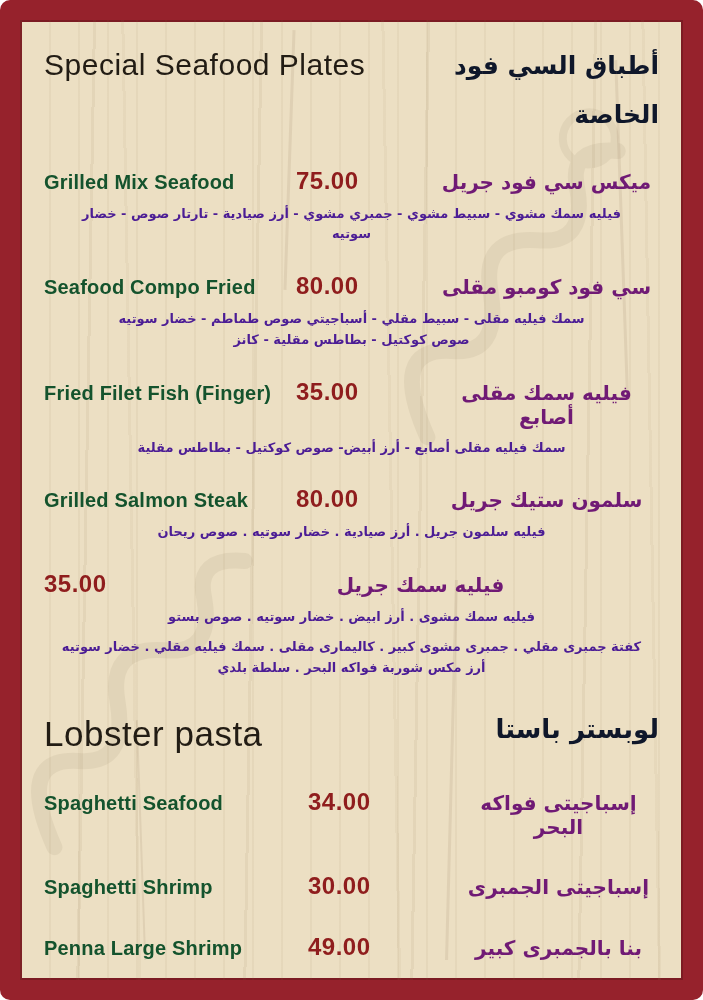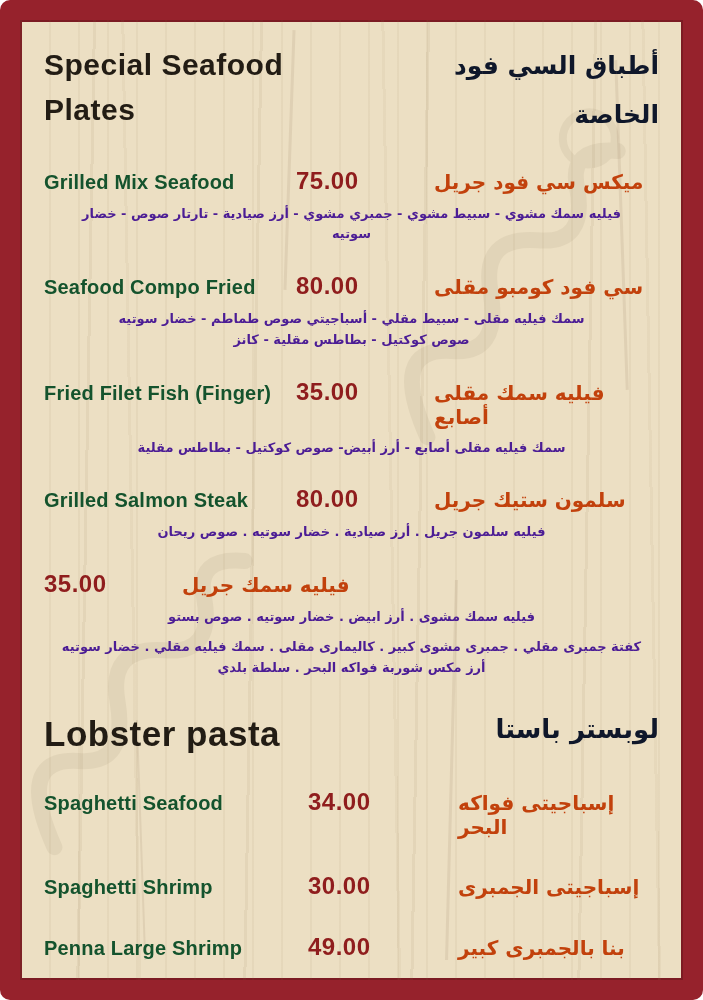--- a/index.html
+++ b/index.html
@@ -15,30 +15,30 @@
     background:
       repeating-linear-gradient(90deg, rgba(138,112,72,0.07) 0 2px, transparent 2px 29px),
       repeating-linear-gradient(91deg, transparent 0 73px, rgba(138,112,72,0.09) 73px 76px, transparent 76px 167px),
       repeating-linear-gradient(89deg, transparent 0 118px, rgba(160,135,95,0.08) 118px 121px, transparent 121px 260px);
   }
   .streak{position:absolute;background:rgba(130,105,70,0.12);pointer-events:none;z-index:1;}
   .wm{position:absolute;z-index:1;opacity:0.10;pointer-events:none;}
   .content{position:relative;z-index:2;padding:22px 24px 0 24px;}
 
   .section-header{display:flex;justify-content:space-between;align-items:flex-start;}
-  .hdr-en{font-size:30px;font-weight:bold;color:#221c14;width:330px;line-height:1.5;letter-spacing:0.5px;}
+  .hdr-en{font-size:30px;font-weight:normal;color:#221c14;width:330px;line-height:1.5;letter-spacing:0.5px;}
   .hdr-ar{font-size:25px;font-weight:bold;color:#0f172a;direction:rtl;text-align:right;width:230px;line-height:1.95;font-family:"DejaVu Sans",sans-serif;}
   .hdr2-en{font-size:35px;width:400px;line-height:1.2;}
   .hdr2-ar{font-size:26px;width:260px;line-height:1.3;}
 
   .row{display:flex;align-items:baseline;margin-top:27px;}
   .row.pasta{margin-top:33px;gap:12px;}
   .name-en{width:252px;font-size:20px;font-weight:bold;color:#14532d;letter-spacing:0.2px;}
   .price{width:138px;font-size:24px;font-weight:bold;color:#8f1d1d;letter-spacing:0.5px;}
-  .name-ar{flex:1;font-size:20px;font-weight:bold;color:#c2410c;direction:rtl;text-align:left;font-family:"DejaVu Sans",sans-serif;}
+  .name-ar{flex:1;font-size:20px;font-weight:bold;color:#701a75;direction:rtl;text-align:center;font-family:"DejaVu Sans",sans-serif;}
   .desc{margin:9px auto 0 auto;max-width:560px;text-align:center;font-size:13px;font-weight:bold;color:#4c1d95;direction:rtl;line-height:1.6;font-family:"DejaVu Sans",sans-serif;}
   .sect2{margin-top:34px;}
 </style>
 </head>
 <body>
 
 <div class="menu-page">
 
   <div class="streak" style="left:268px;top:10px;width:3px;height:260px;transform:rotate(2deg);"></div>
   <div class="streak" style="left:600px;top:40px;width:3px;height:330px;transform:rotate(-2deg);"></div>

